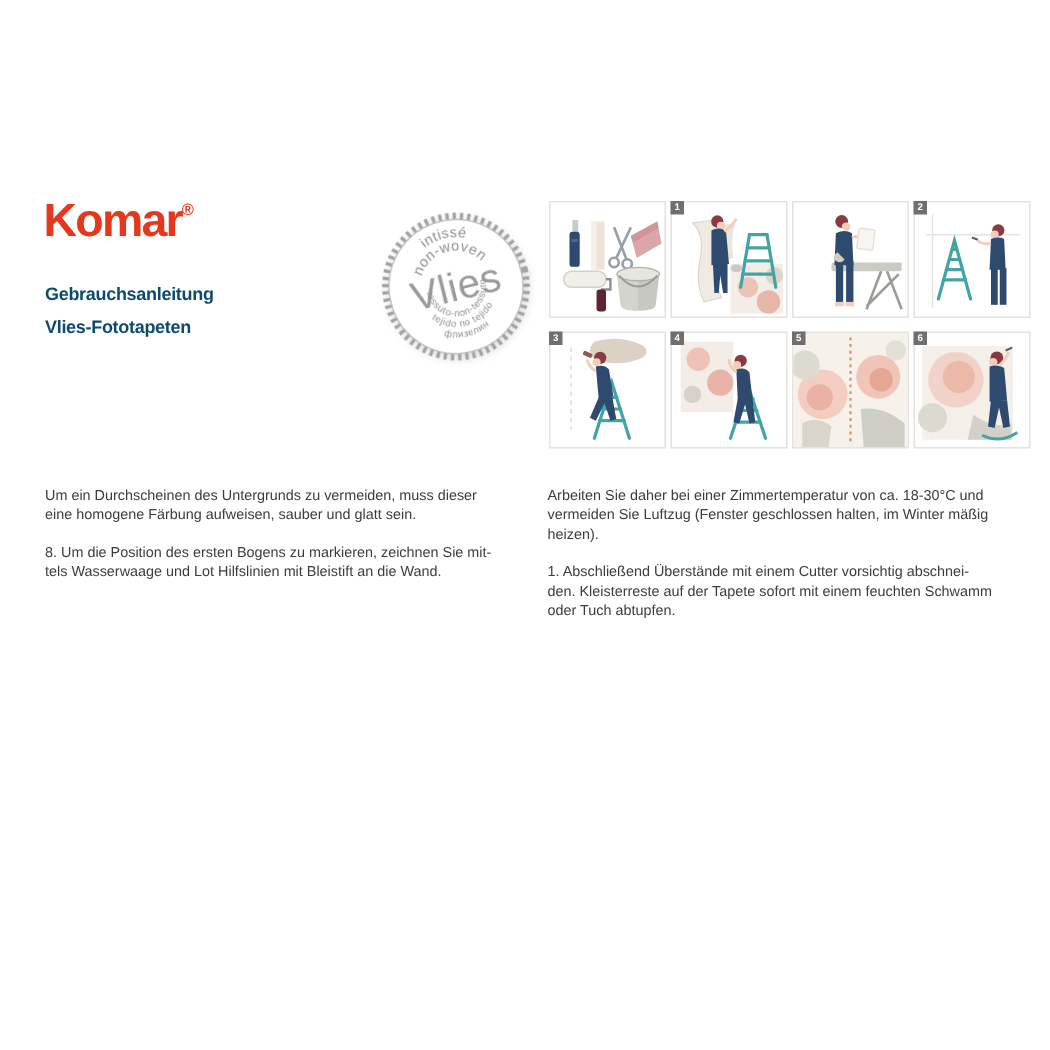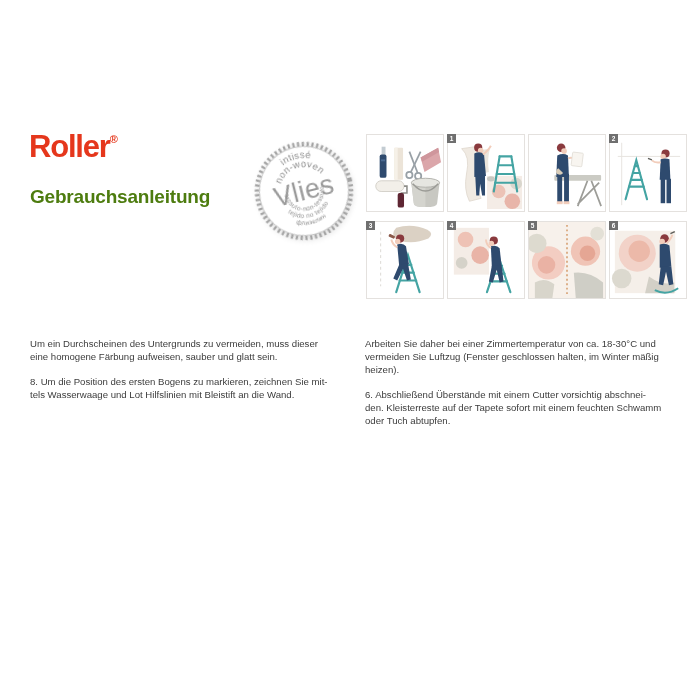--- a/index.html
+++ b/index.html
@@ -8,21 +8,21 @@
     font-family:"Liberation Sans", sans-serif;color:#3c3c3c;
   }
   .logo{
     position:absolute;left:29px;top:131px;
     font-size:31px;font-weight:bold;letter-spacing:-1.2px;color:#e5371c;
     line-height:1;
   }
   .logo sup{font-size:11px;font-weight:bold;vertical-align:14px;letter-spacing:0;}
   .doc-title{
     position:absolute;left:30px;top:186px;
-    font-size:19px;font-weight:bold;color:#4d7c0f;line-height:21.5px;letter-spacing:-0.2px;
+    font-size:12px;font-weight:bold;color:#0c4a6e;line-height:21.5px;letter-spacing:-0.2px;
   }
   .stamp{
     position:absolute;left:252px;top:139px;width:104px;height:104px;
     transform:rotate(-14deg);
     filter:drop-shadow(1px 2px 2px rgba(0,0,0,0.12));
   }
   .gallery{
     position:absolute;left:366px;top:134px;
     display:grid;grid-template-columns:repeat(4,78px);grid-auto-rows:78px;
     column-gap:3px;row-gap:9px;
@@ -30,38 +30,39 @@
   .cell{
     position:relative;background:#ffffff;border:1px solid #e4e1de;box-sizing:border-box;
   }
   .cell svg{position:absolute;left:0;top:0;width:100%;height:100%;}
   .badge{
     position:absolute;left:-1px;top:-1px;width:9px;height:9px;z-index:2;
     background:#6f6f6f;color:#ffffff;font-size:6.5px;line-height:9px;
     text-align:center;font-weight:bold;
   }
   .col{
-    position:absolute;top:338px;width:332px;
+    position:absolute;top:325px;width:332px;
     font-size:9.6px;line-height:12.8px;color:#3c3c3c;
   }
   .col-left{left:30px;}
   .col-right{left:365px;}
   .para{white-space:pre-line;margin:0 0 12.6px 0;}
   .stamp text{fill:#8e8e8e;}
   .stamp .small-arc{font-size:6.4px;letter-spacing:0.4px;}
   .stamp .mid-arc{font-size:9.6px;letter-spacing:0.3px;}
   .stamp .big{font-size:27px;fill:#9a9a9a;letter-spacing:0.5px;}
 </style>
 </head>
 <body>
 
-<div class="logo"><span>Roller</span><sup>®</sup></div>
+<div class="logo"><span>Komar</span><sup>®</sup></div>
 
 <div class="doc-title">
   <div>Gebrauchsanleitung</div>
+  <div>Vlies-Fototapeten</div>
 </div>
 
 <div class="stamp">
   <svg viewBox="0 0 104 104">
     <circle cx="52" cy="52" r="47" fill="none" stroke="#a3a3a3" stroke-width="4.5" stroke-dasharray="2.2 2.6"></circle>
     <circle cx="52" cy="52" r="44.6" fill="#ffffff" stroke="#b9b9b9" stroke-width="0.8"></circle>
     <defs>
       <path id="arcTopOuter" d="M 19 52 A 33 33 0 0 1 85 52"></path>
       <path id="arcTopInner" d="M 28 52 A 24 24 0 0 1 76 52"></path>
       <path id="arcBotInner" d="M 32 52 A 20 20 0 0 0 72 52"></path>
@@ -279,16 +280,16 @@
   <p class="para">Um ein Durchscheinen des Untergrunds zu vermeiden, muss dieser
 eine homogene Färbung aufweisen, sauber und glatt sein.</p>
   <p class="para">8. Um die Position des ersten Bogens zu markieren, zeichnen Sie mit-
 tels Wasserwaage und Lot Hilfslinien mit Bleistift an die Wand.</p>
 </div>
 
 <div class="col col-right">
   <p class="para">Arbeiten Sie daher bei einer Zimmertemperatur von ca. 18-30°C und
 vermeiden Sie Luftzug (Fenster geschlossen halten, im Winter mäßig
 heizen).</p>
-  <p class="para">6. Abschließend Überstände mit einem Cutter vorsichtig abschnei-
+  <p class="para">1. Abschließend Überstände mit einem Cutter vorsichtig abschnei-
 den. Kleisterreste auf der Tapete sofort mit einem feuchten Schwamm
 oder Tuch abtupfen.</p>
 </div>
 
 </body></html>

